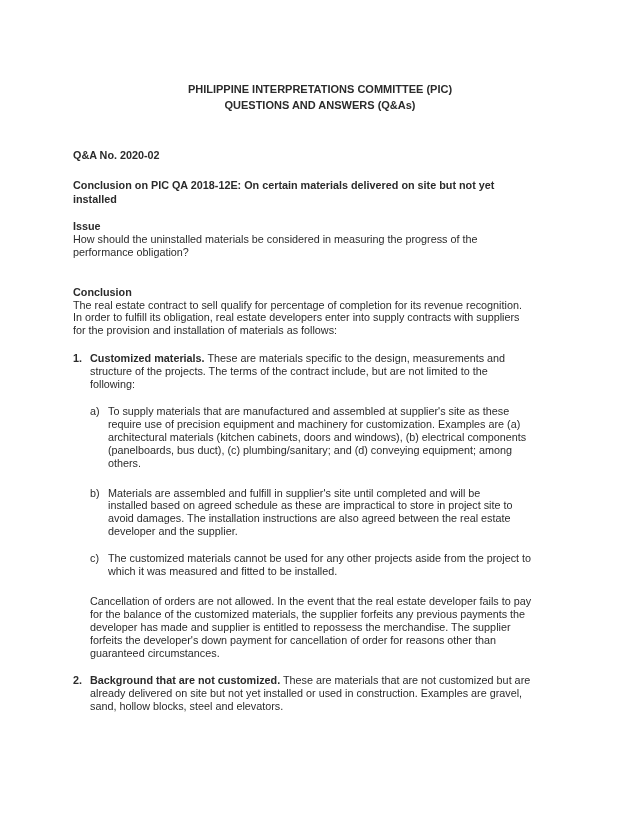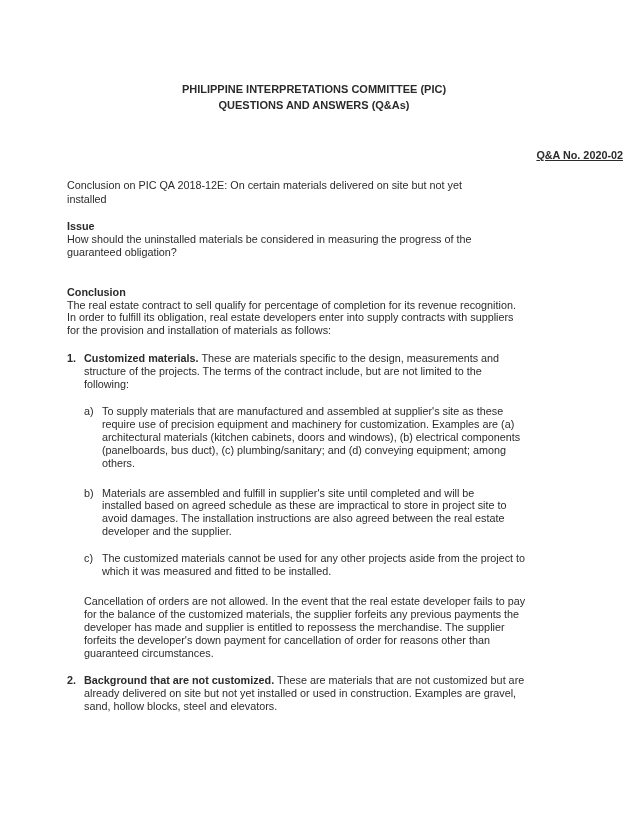--- a/index.html
+++ b/index.html
@@ -12,44 +12,42 @@
     background: #ffffff;
     overflow: hidden;
     font-family: "Liberation Sans", "DejaVu Sans", sans-serif;
     font-size: 10.8px;
     line-height: 12.9px;
     color: #2b2b2b;
   }
 
   .content {
     position: absolute;
-    left: 67px;
+    left: 73px;
     top: 81px;
     width: 556px;
   }
 
   .title {
     width: 494px;
     text-align: center;
     font-weight: 700;
     font-size: 11px;
     line-height: 16px;
     white-space: pre-line;
   }
 
   .qa-number {
     margin-top: 36px;
     font-weight: 700;
-    text-decoration: underline;
-    text-align: right;
   }
 
   .conclusion {
     margin-top: 16px;
-    font-weight: 400;
+    font-weight: 700;
     line-height: 14px;
     white-space: pre-line;
     width: 556px;
   }
 
   .h { margin-top: 14px; font-weight: 700; }
   .bg-h { margin-top: 27px; }
 
   .body { white-space: pre-line; width: 556px; }
 
@@ -76,21 +74,21 @@
     <div class="title">PHILIPPINE INTERPRETATIONS COMMITTEE (PIC)
 QUESTIONS AND ANSWERS (Q&amp;As)</div>
 
     <div class="qa-number">Q&amp;A No. 2020-02</div>
 
     <div class="conclusion">Conclusion on PIC QA 2018-12E: On certain materials delivered on site but not yet
 installed</div>
 
     <div class="h">Issue</div>
     <div class="body">How should the uninstalled materials be considered in measuring the progress of the
-guaranteed obligation?</div>
+performance obligation?</div>
 
     <div class="h bg-h">Conclusion</div>
     <div class="body">The real estate contract to sell qualify for percentage of completion for its revenue recognition.
 In order to fulfill its obligation, real estate developers enter into supply contracts with suppliers
 for the provision and installation of materials as follows:</div>
 
     <div class="list-item">
       <div class="li-row">
           <span class="num">1.</span>
           <div class="li-text"><span class="lead">Customized materials.</span><span> These are materials specific to the design, measurements and

